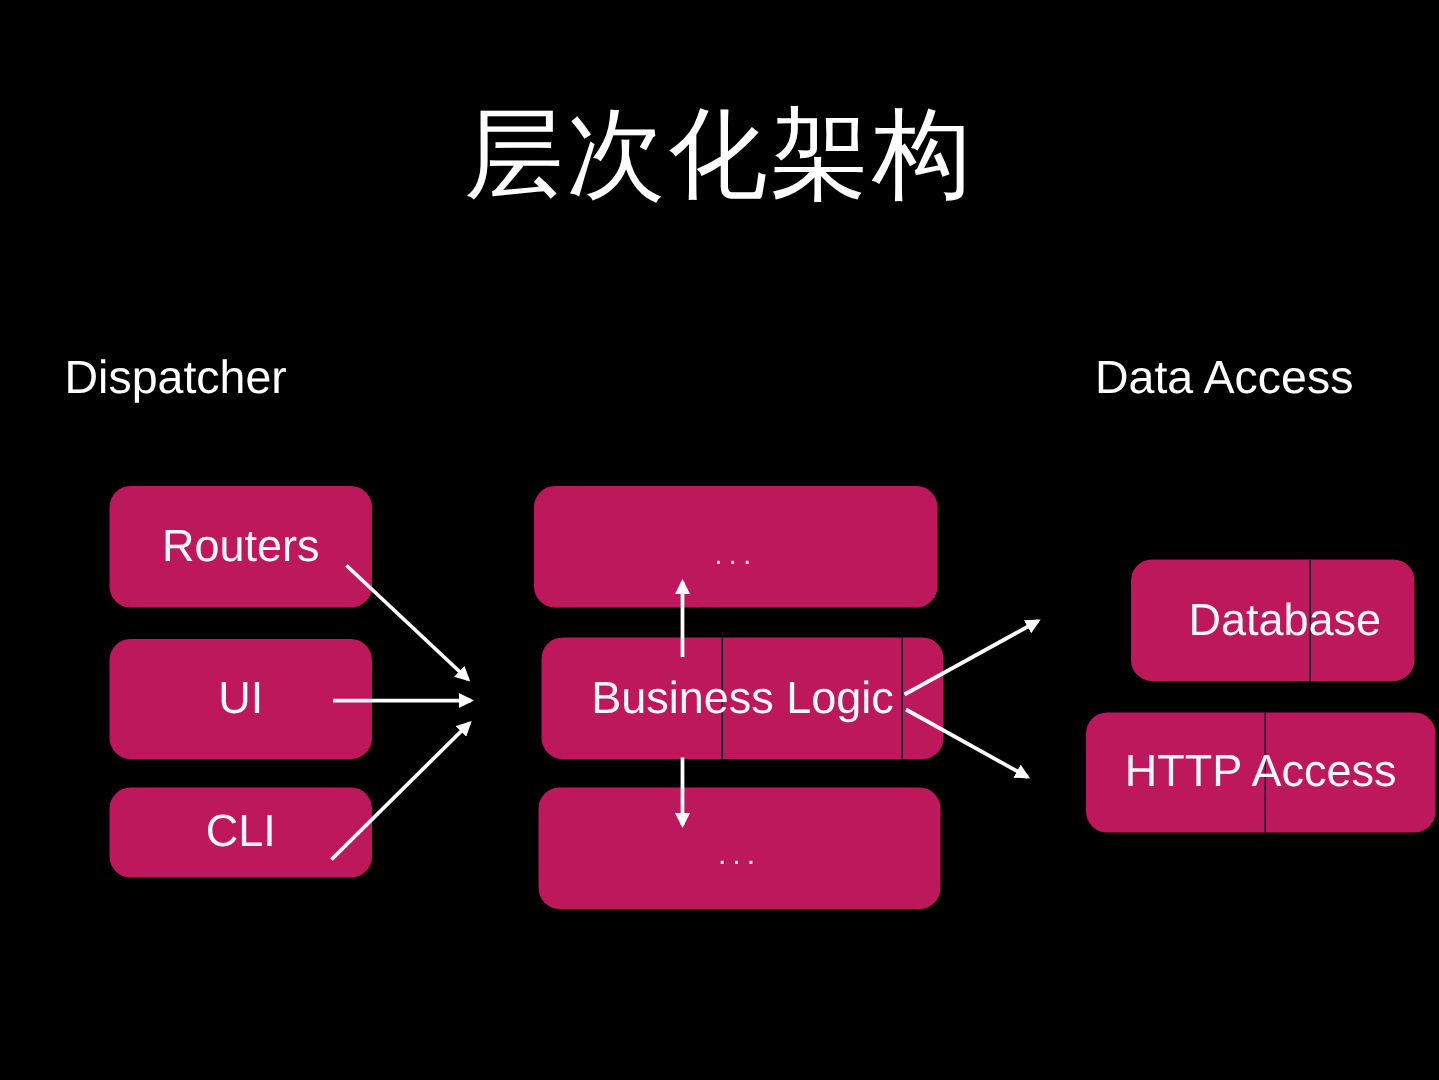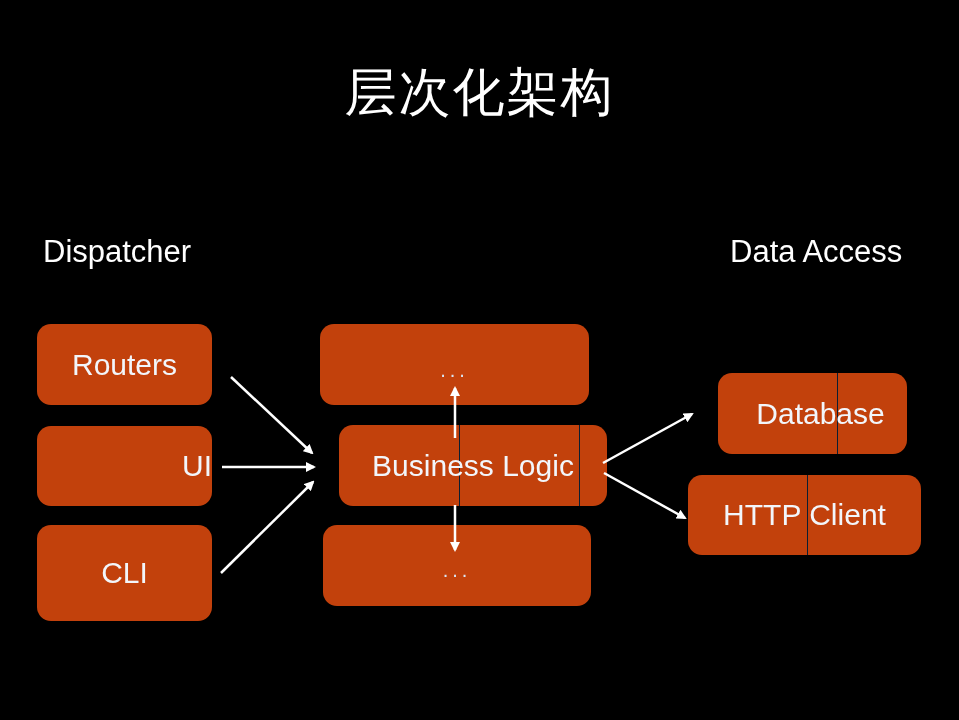--- a/index.html
+++ b/index.html
@@ -2,72 +2,72 @@
 <html><head>
 <meta charset="utf-8">
 <style>
   html, body { margin: 0; padding: 0; }
   body {
     width: 959px; height: 720px; background: #000; position: relative; overflow: hidden;
     font-family: "Liberation Sans", "DejaVu Sans", sans-serif; color: #fff;
   }
   .title {
     position: absolute; left: 0; width: 959px; top: 58px; text-align: center;
-    font-family: "DejaVu Sans", sans-serif; font-size: 52px; font-weight: 300; letter-spacing: 2px;
+    font-family: "DejaVu Sans", sans-serif; font-size: 66px; font-weight: 300; letter-spacing: 2px;
   }
   .section {
     position: absolute; top: 234px; font-size: 31px; font-weight: normal; text-align: center;
   }
   .box {
-    position: absolute; background: #c2410c; border-radius: 14px;
+    position: absolute; background: #be185d; border-radius: 14px;
     display: flex; align-items: center; justify-content: center;
-    font-size: 30px; color: #f2f6fb;
+    font-size: 30px; color: #f2f6fb; margin-left: 36px;
   }
   .box .divider { position: absolute; top: 0; bottom: 0; width: 1px; background: #0a1e33; }
   .box .label { position: relative; z-index: 1; }
   .dots { font-size: 20px; letter-spacing: 4px; color: #d9e6f4; }
   svg.arrows { position: absolute; left: 0; top: 0; }
 </style>
 </head>
 <body>
 
 <div class="title">层次化架构</div>
 
 <div class="section" style="left:43px;">Dispatcher</div>
 <div class="section" style="left:700px;margin-left:30px;">Data Access</div>
 
 <div class="box" style="left:37px; top:324px; width:175px; height:81px;">
   <span class="label">Routers</span>
 </div>
-<div class="box" style="left:37px; top:426px; width:175px; height:80px;justify-content:flex-end;">
+<div class="box" style="left:37px; top:426px; width:175px; height:80px;">
   <span class="label">UI</span>
 </div>
-<div class="box" style="left:37px; top:525px; width:175px; height:96px;">
+<div class="box" style="left:37px; top:525px; width:175px; height:60px;">
   <span class="label">CLI</span>
 </div>
 
 <div class="box" style="left:320px; top:324px; width:269px; height:81px;">
   <span class="label dots" style="margin-top:12px;">...</span>
 </div>
-<div class="box" style="left:339px; top:425px; width:268px; height:81px;">
+<div class="box" style="left:325px; top:425px; width:268px; height:81px;">
   <span class="divider" style="left:120px;"></span>
   <span class="divider" style="left:240px;"></span>
   <span class="label">Business Logic</span>
 </div>
 <div class="box" style="left:323px; top:525px; width:268px; height:81px;">
   <span class="label dots" style="margin-top:10px;">...</span>
 </div>
 
 <div class="box" style="left:718px; top:373px; width:173px; height:81px;padding-left:16px;">
   <span class="divider" style="left:119px;"></span>
   <span class="label">Database</span>
 </div>
 <div class="box" style="left:688px; top:475px; width:233px; height:80px;">
   <span class="divider" style="left:119px;"></span>
-  <span class="label">HTTP Client</span>
+  <span class="label">HTTP Access</span>
 </div>
 
 <svg class="arrows" width="959" height="720">
   <defs>
     <marker id="ah" markerWidth="10" markerHeight="10" refX="8" refY="5" orient="auto" markerUnits="userSpaceOnUse">
       <path d="M0,0 L10,5 L0,10 Z" fill="#ffffff"></path>
     </marker>
   </defs>
   <line x1="231" y1="377" x2="312" y2="453" stroke="#fff" stroke-width="2.5" marker-end="url(#ah)"></line>
   <line x1="222" y1="467" x2="314" y2="467" stroke="#fff" stroke-width="2.5" marker-end="url(#ah)"></line>

